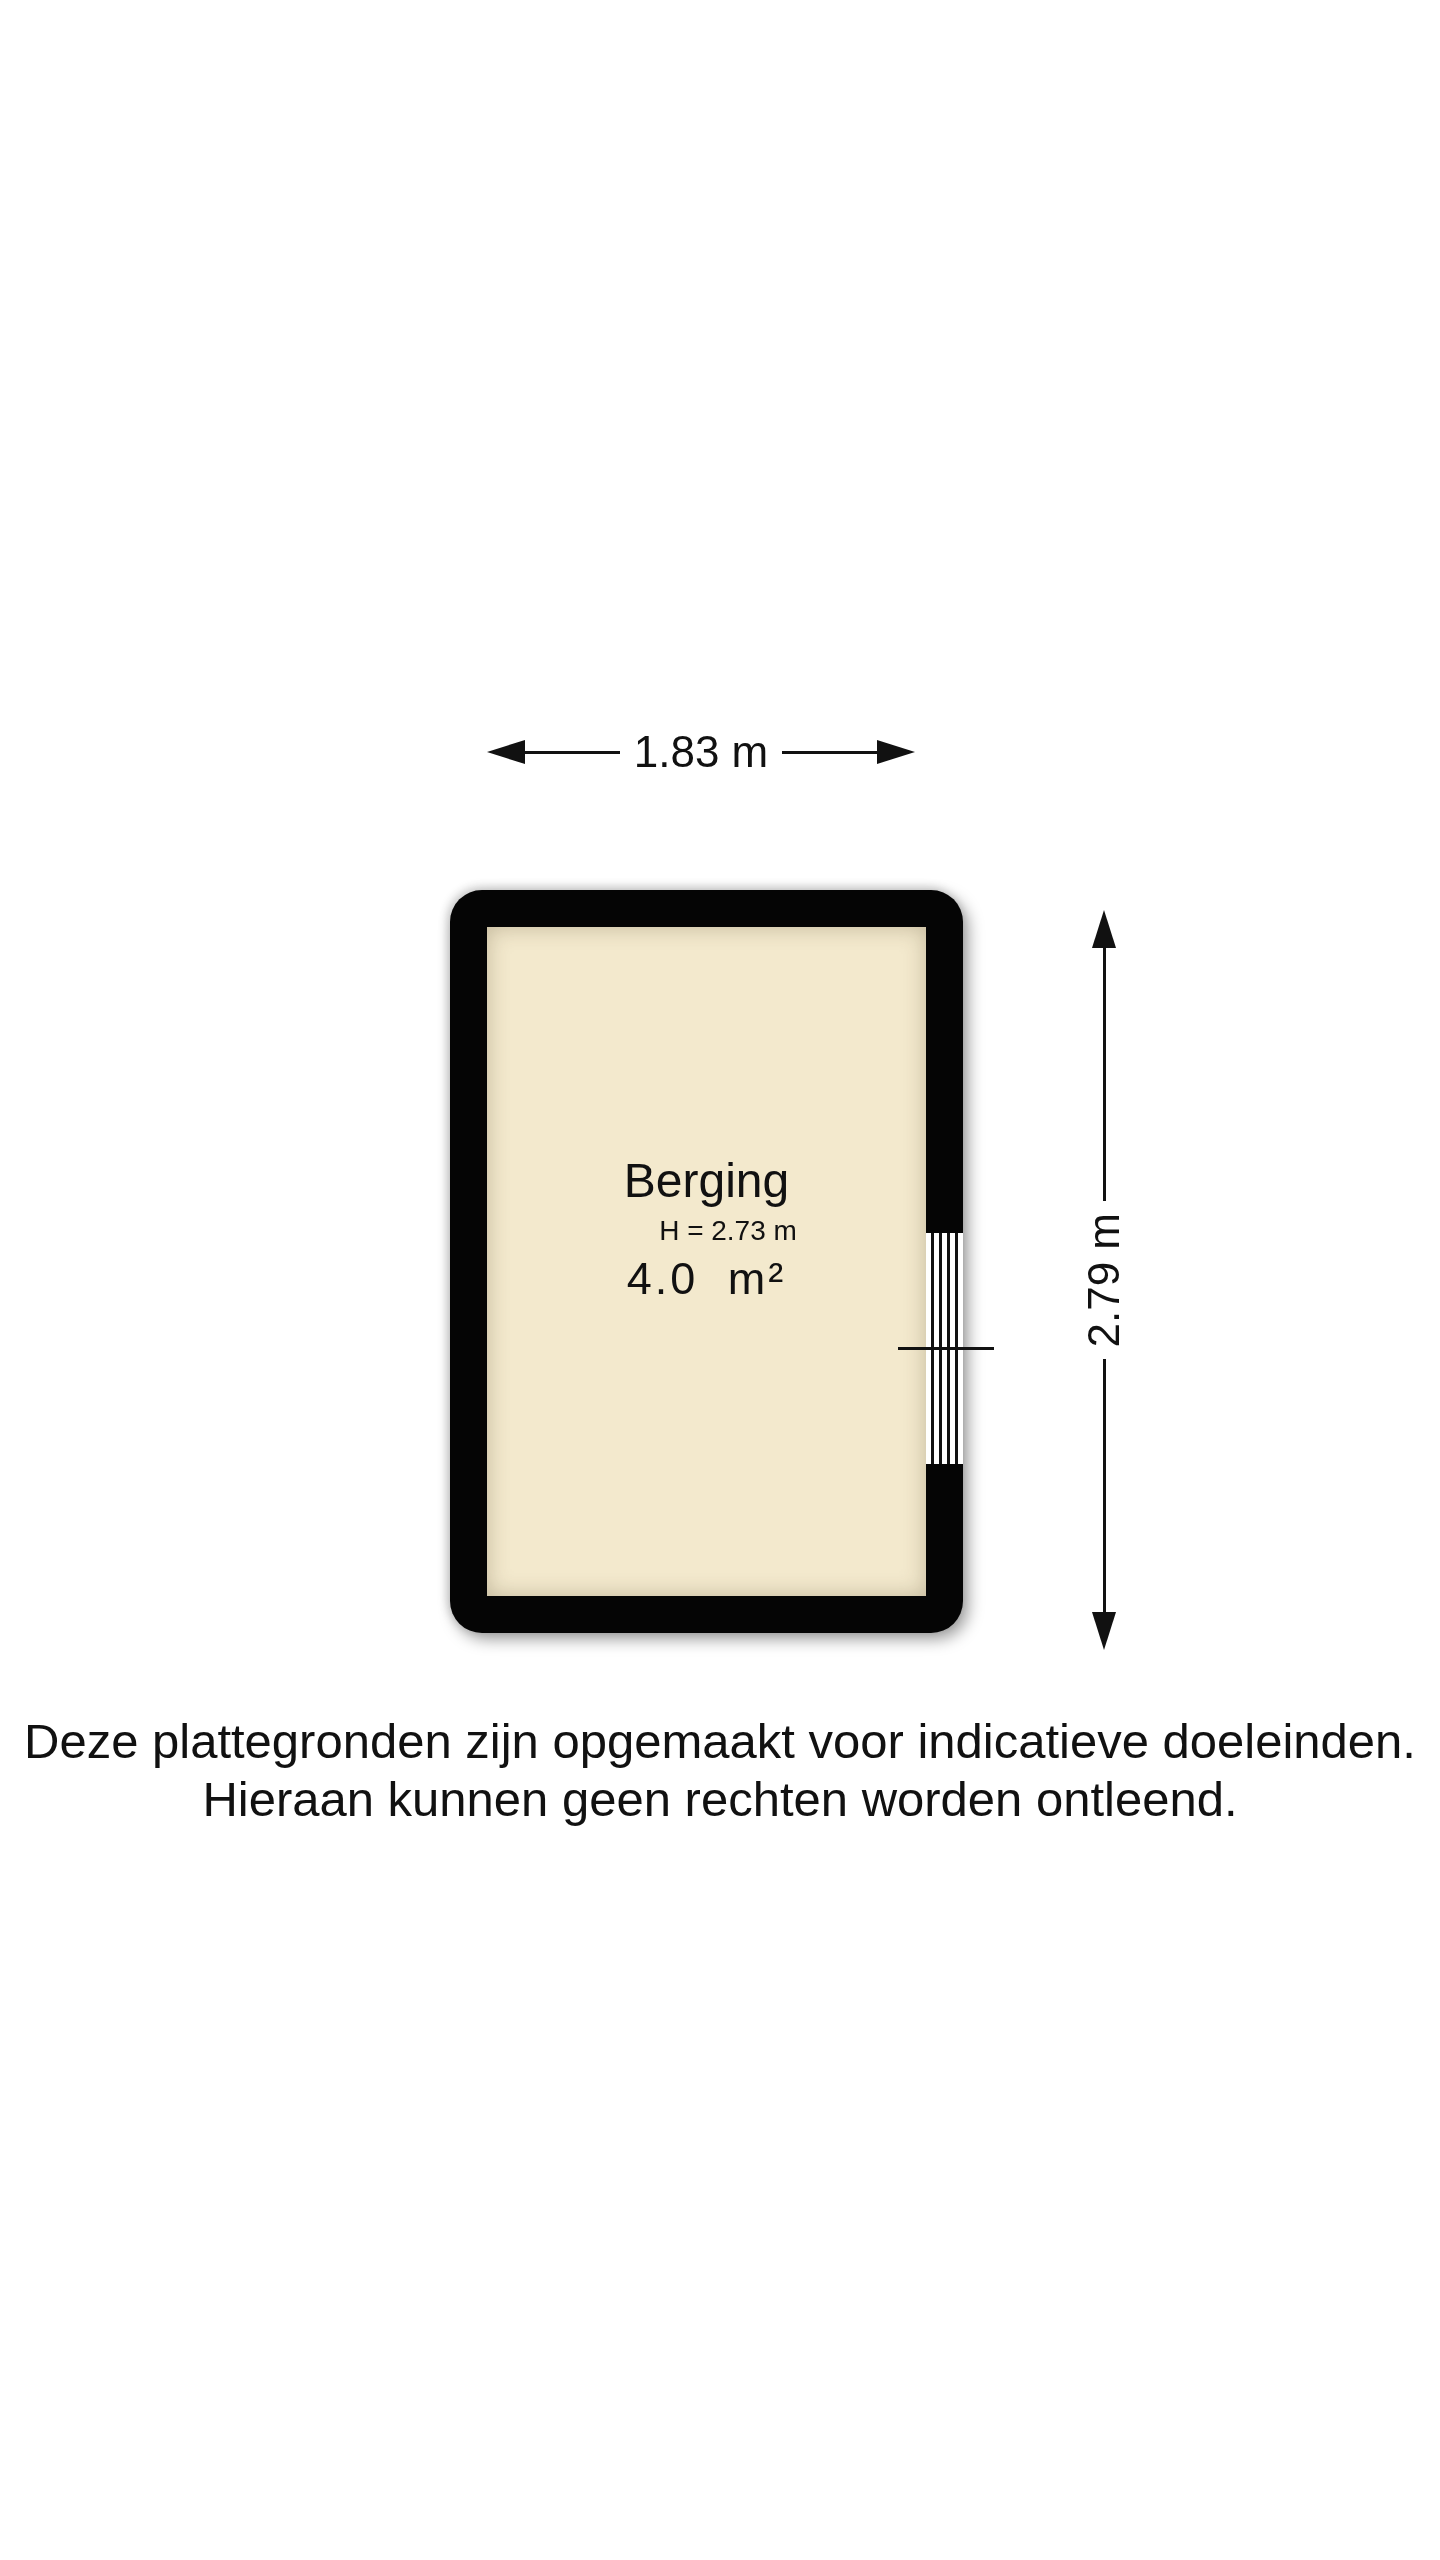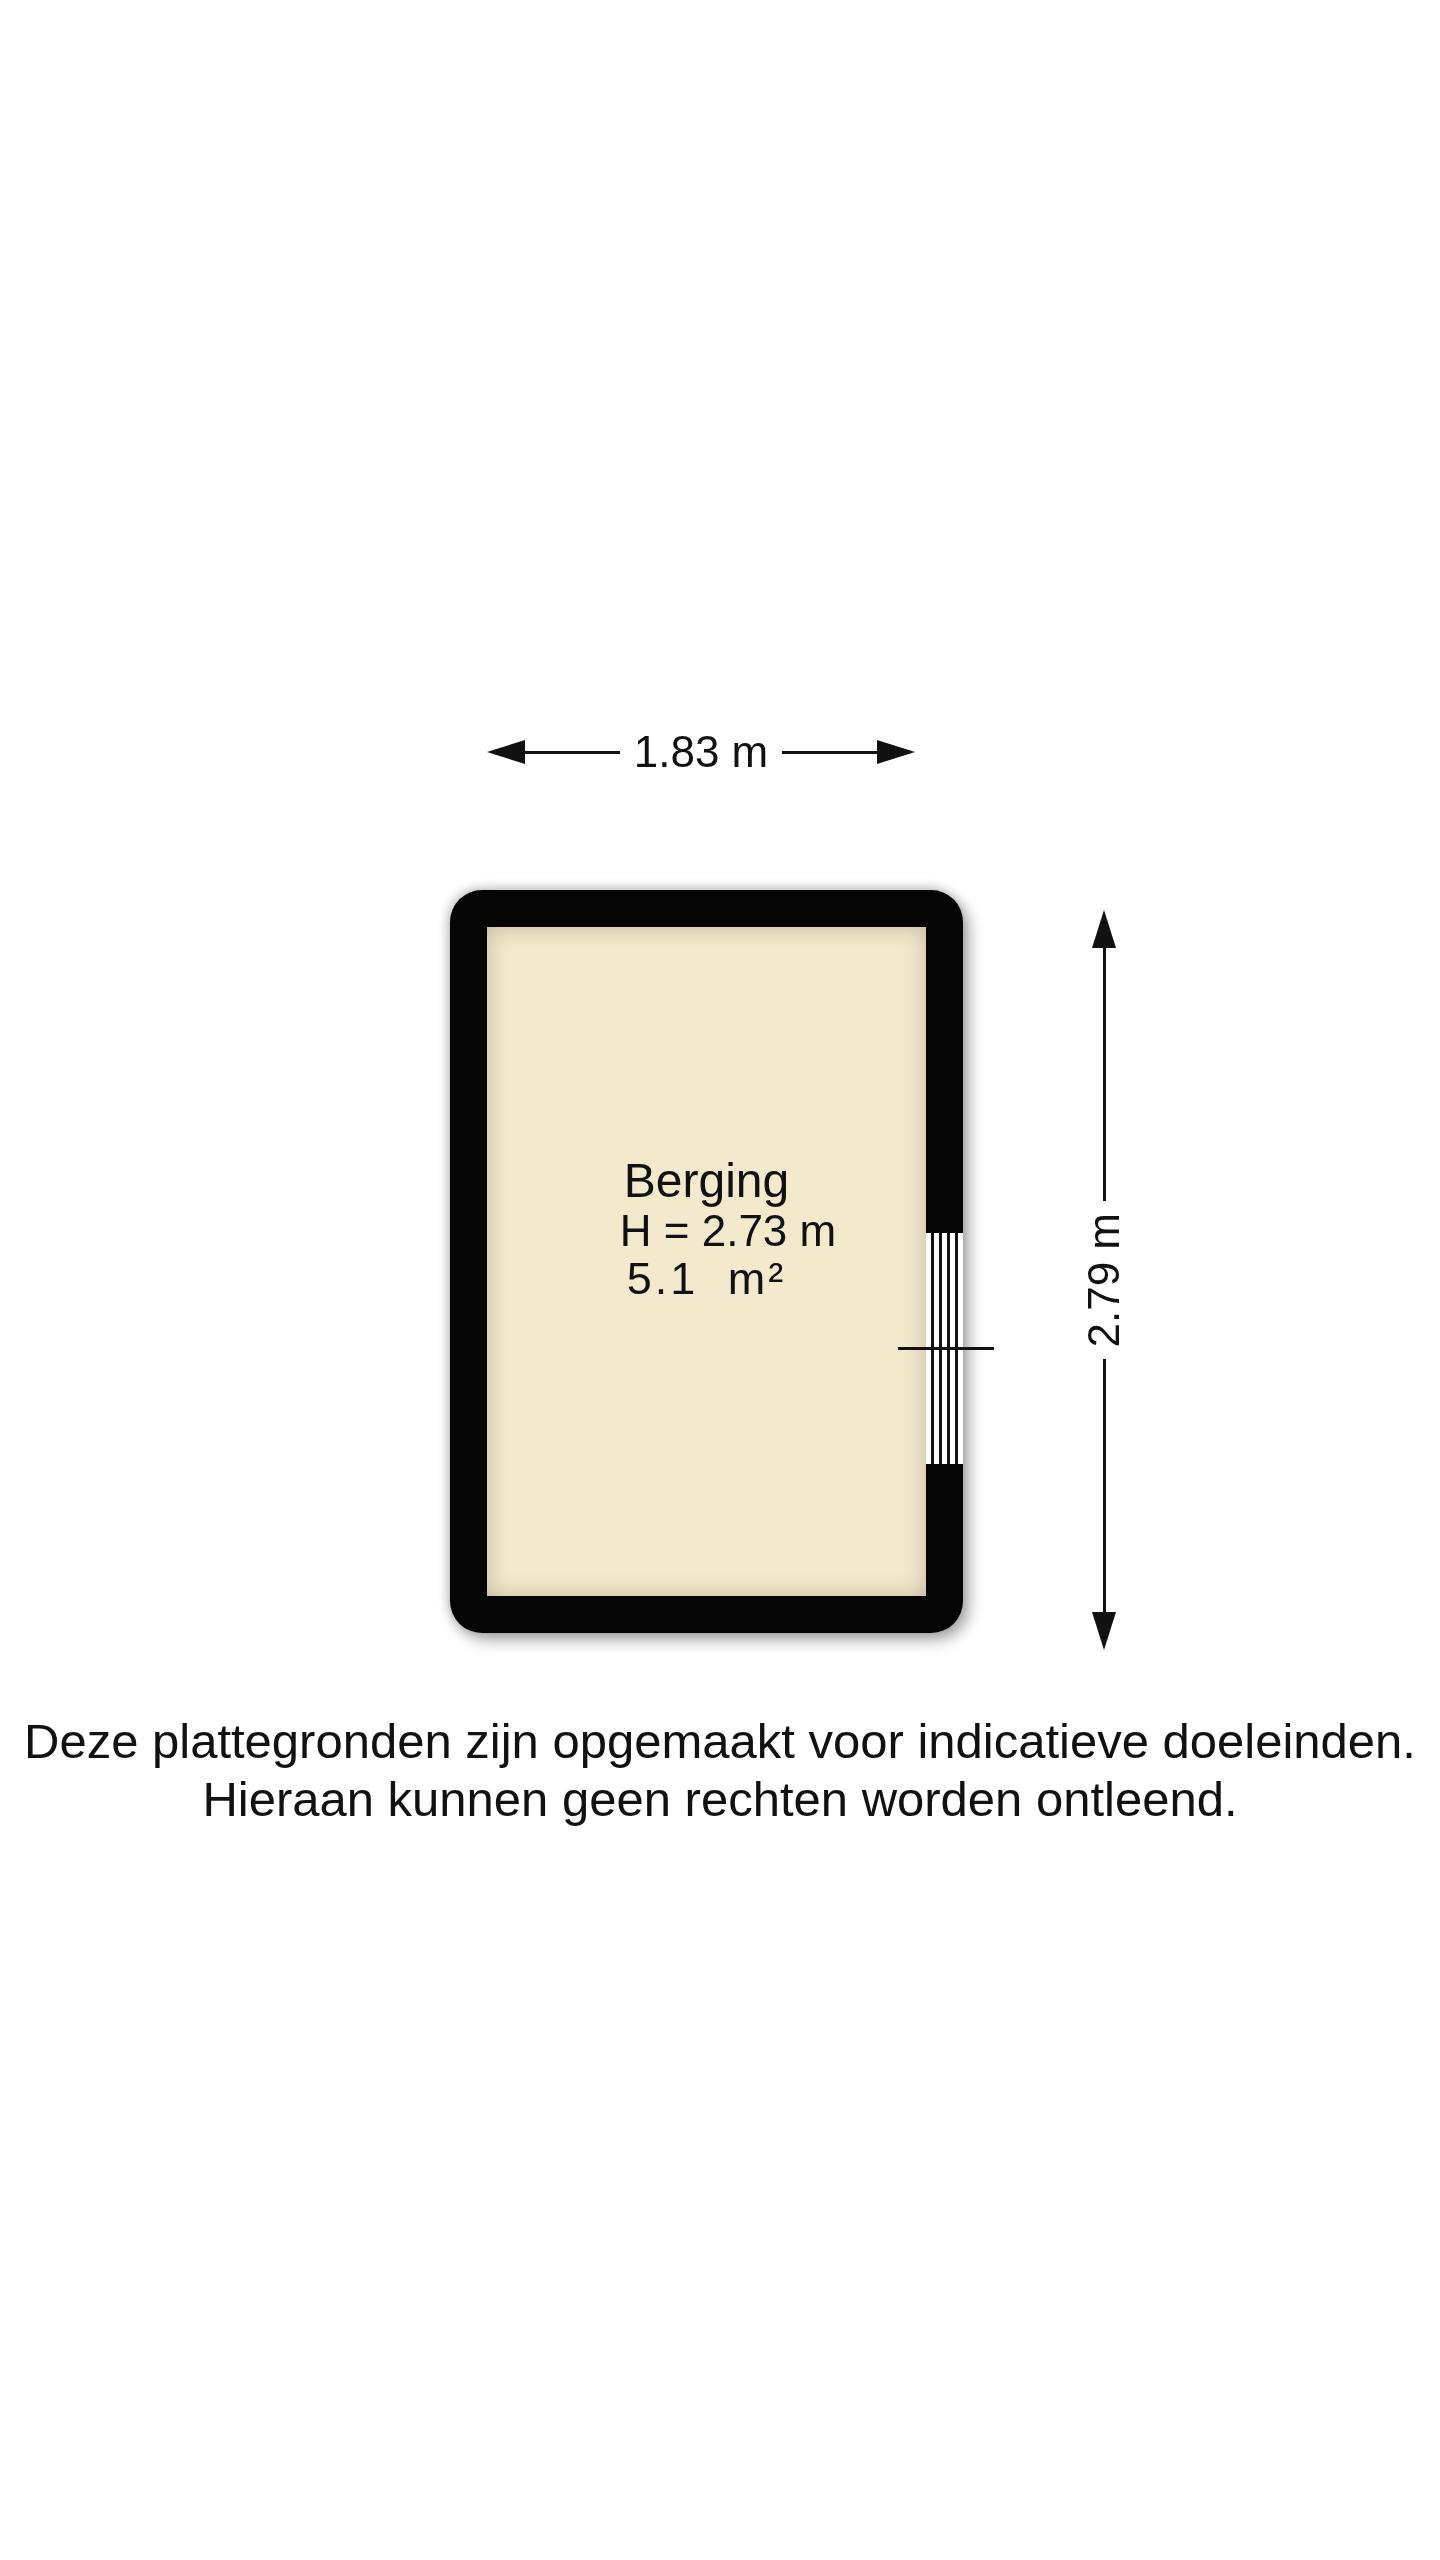--- a/index.html
+++ b/index.html
@@ -76,21 +76,21 @@
     left: 0;
     right: 0;
     top: 228px;
     text-align: center;
   }
   .room-name {
     font-size: 48px;
     line-height: 52px;
   }
   .room-height {
-    font-size: 44px;
+    font-size: 28px;
     line-height: 47px;
     margin-left: 43px;
   }
   .room-area {
     font-size: 45px;
     line-height: 49px;
     letter-spacing: 3px;
     word-spacing: 14px;
   }
 
@@ -178,21 +178,21 @@
     <span class="dim-text">1.83 m</span>
     <span class="dim-line"></span>
     <span class="ah-right"></span>
   </div>
 
   <div class="room">
     <div class="floor">
       <div class="room-label">
         <div class="room-name">Berging</div>
         <div class="room-height">H = 2.73 m</div>
-        <div class="room-area">5.1 m²</div>
+        <div class="room-area">4.0 m²</div>
       </div>
     </div>
     <div class="window">
       <span class="pane-line"></span>
       <span class="pane-line"></span>
       <span class="pane-line"></span>
       <span class="pane-line"></span>
     </div>
   </div>
 

